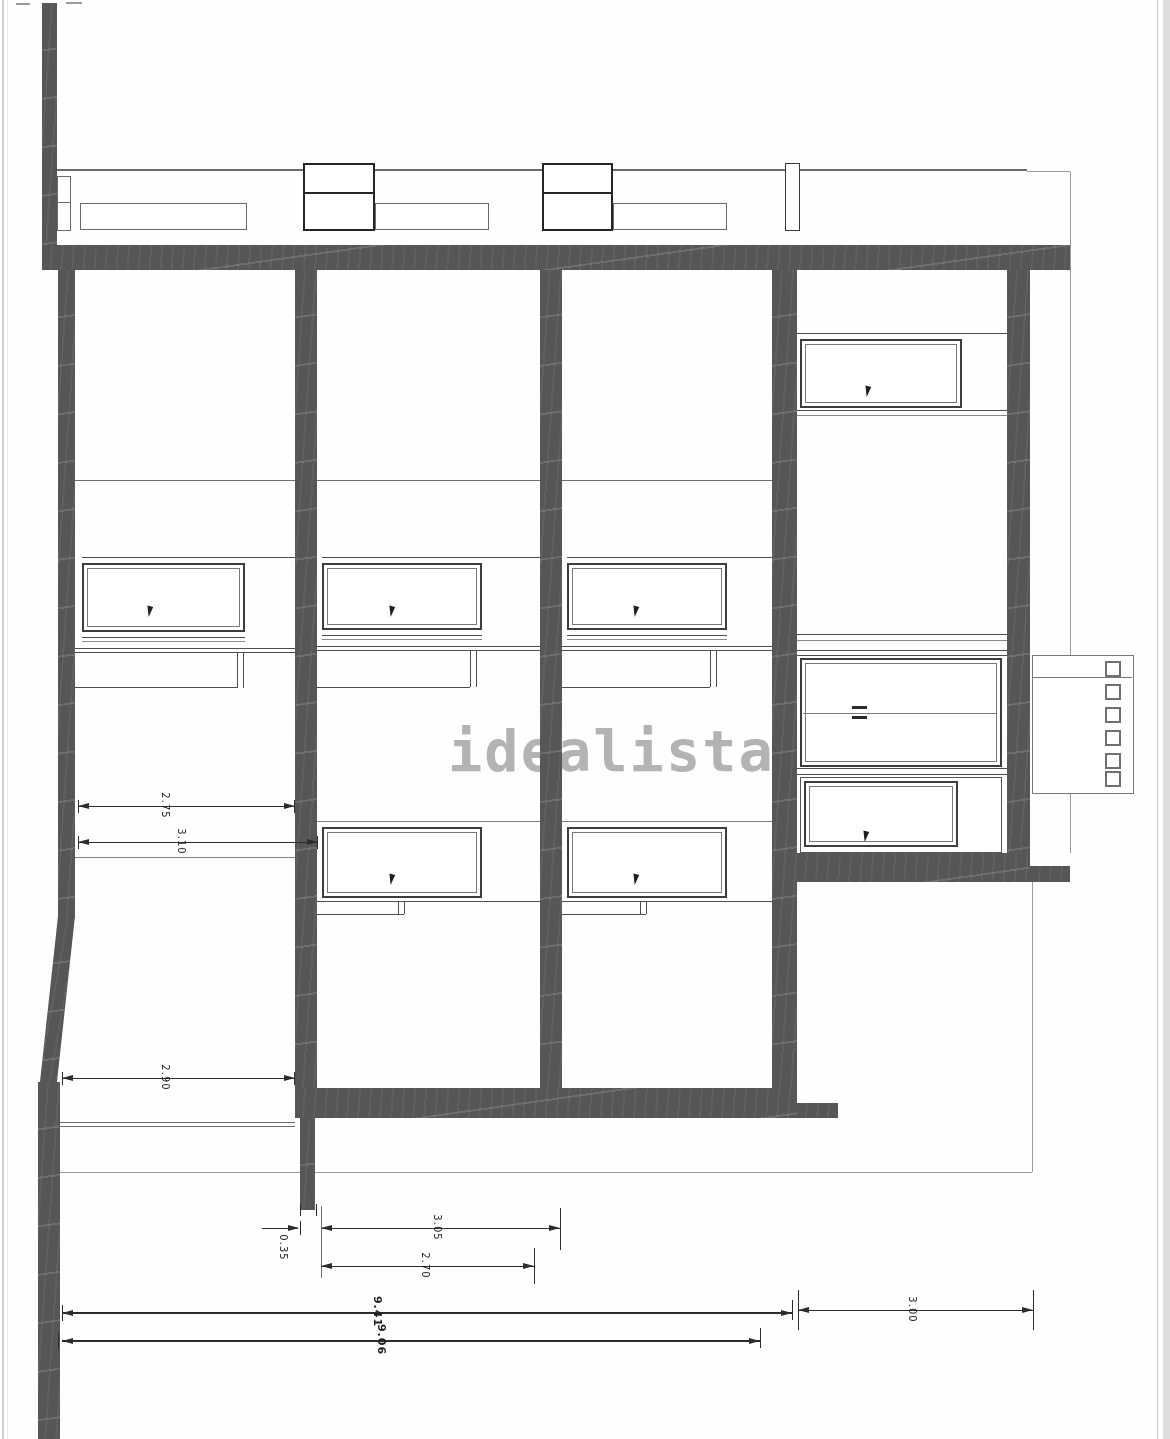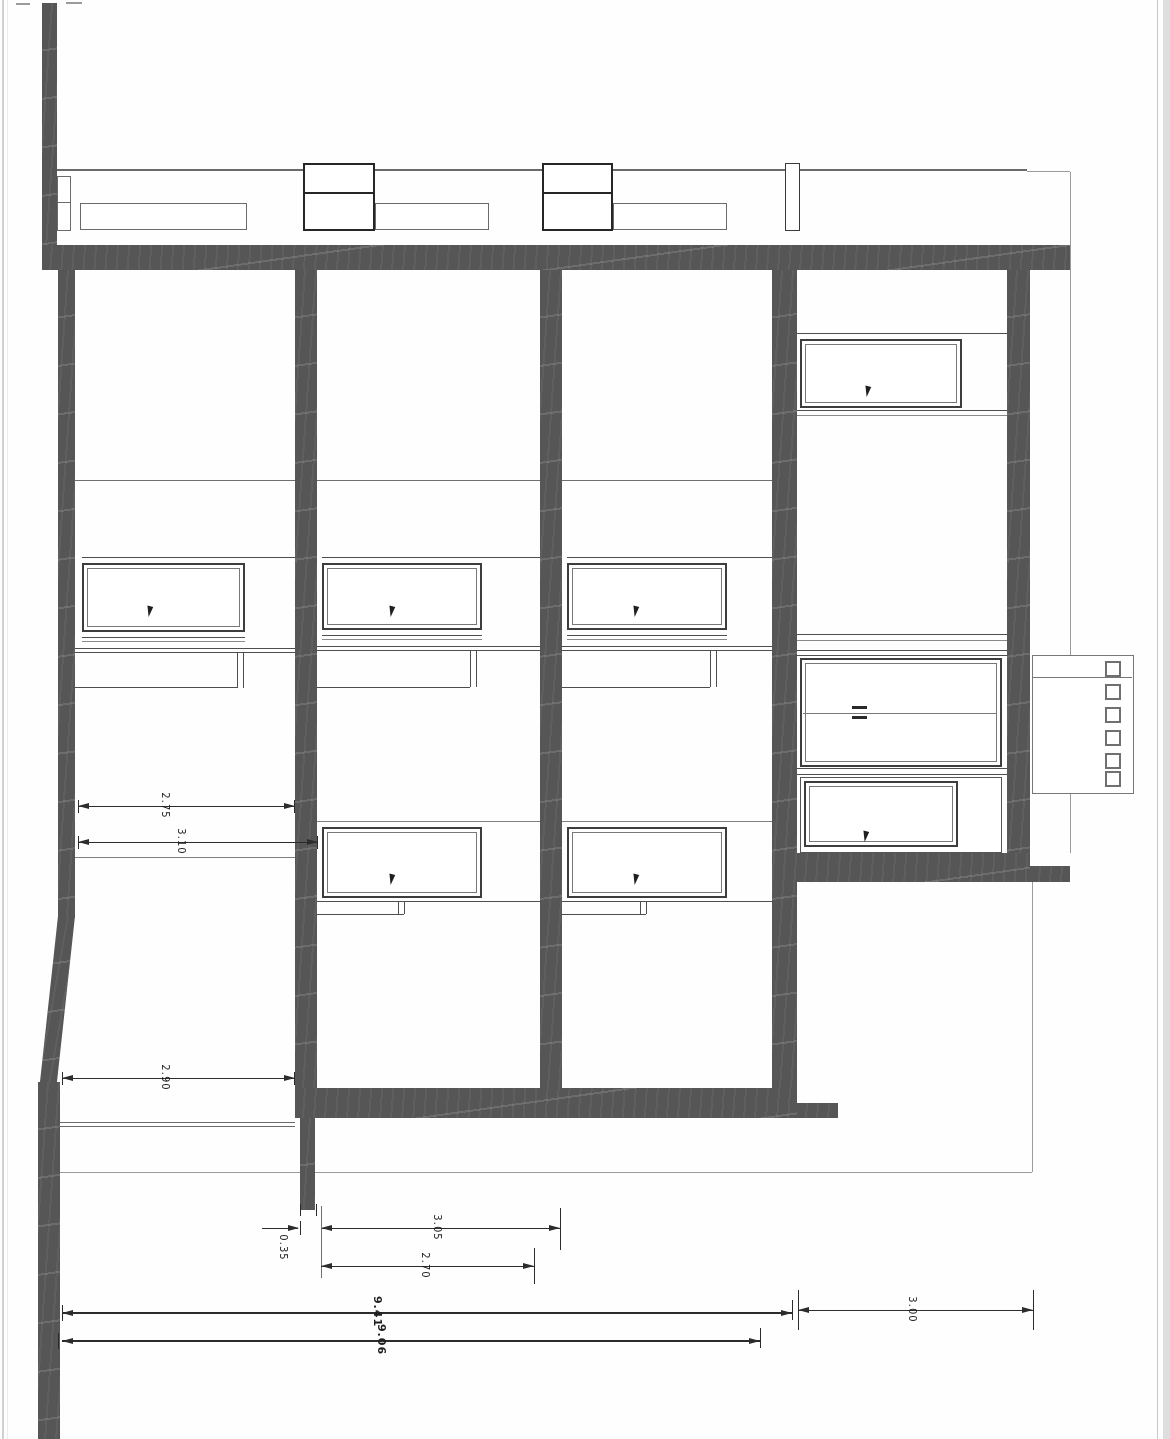--- a/index.html
+++ b/index.html
@@ -35,20 +35,21 @@
   .sq{position:absolute;width:12px;height:12px;border:2px solid #707070;background:#fff;z-index:5;}
   .wm{position:absolute;left:448px;top:718px;font-family:"DejaVu Sans Mono",monospace;font-weight:bold;
       font-size:57px;color:#b3b3b3;letter-spacing:2px;z-index:1;}
   .edge{position:absolute;z-index:1;}
 </style>
 </head>
 <body>
 
 <div id="stage">
 
+  <div class="wm">idealista</div>
 
   <div class="edge" style="left:2px;top:0;width:2px;height:1439px;background:#d0d0d0;"></div>
   <div class="edge" style="left:7px;top:0;width:1px;height:1439px;background:#ececec;"></div>
   <div class="edge" style="left:1157px;top:0;width:1px;height:1439px;background:#c8c8c8;"></div>
   <div class="edge" style="left:1163px;top:0;width:7px;height:1439px;background:#dedede;"></div>
   <div class="ll" style="left:16px;top:3px;width:14px;height:2px;"></div>
   <div class="ll" style="left:66px;top:2px;width:16px;height:2px;"></div>
 
   <div class="w" style="left:42px;top:3px;width:15px;height:243px;"></div>
   <div class="w" style="left:42px;top:245px;width:1028px;height:25px;"></div>

